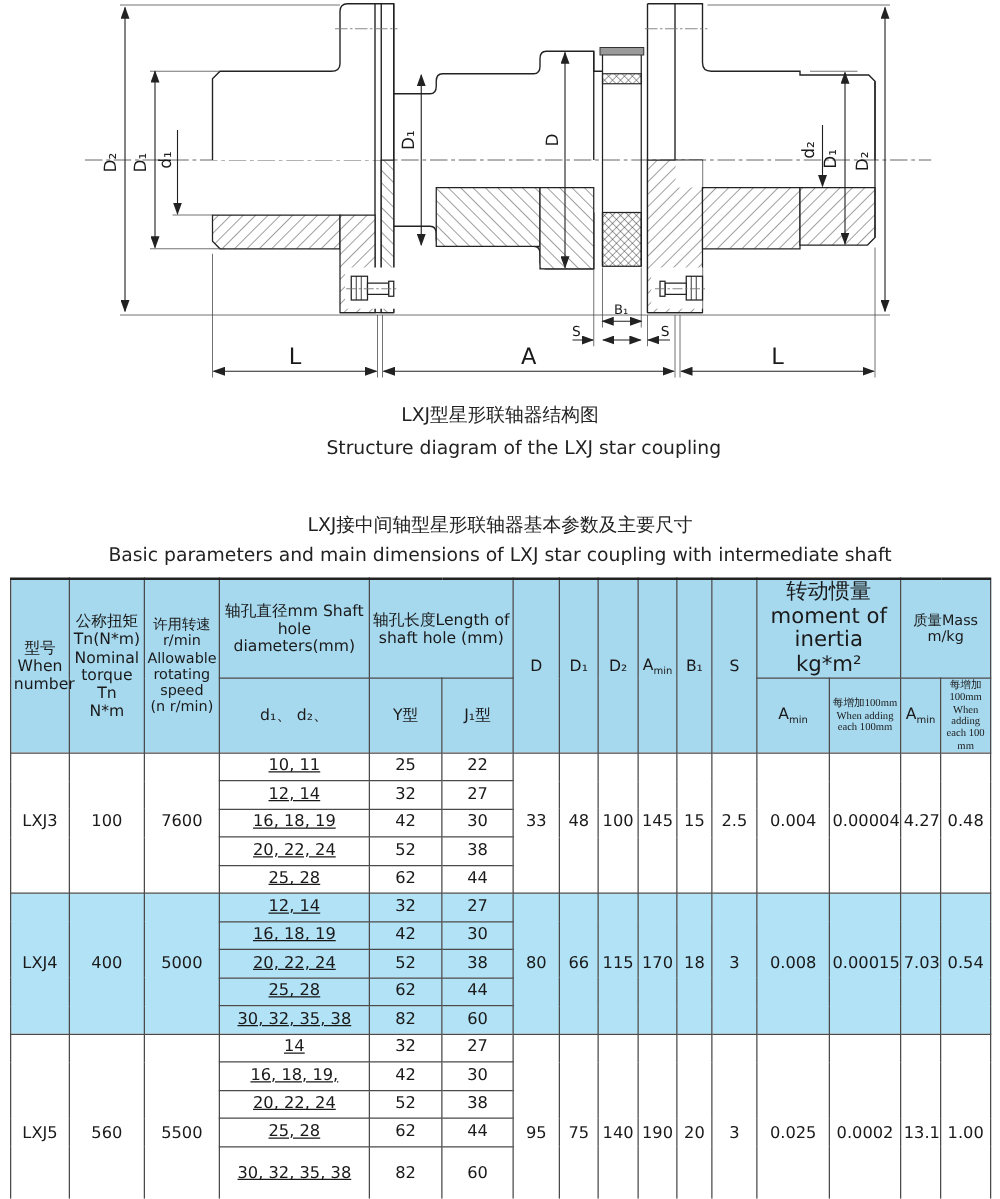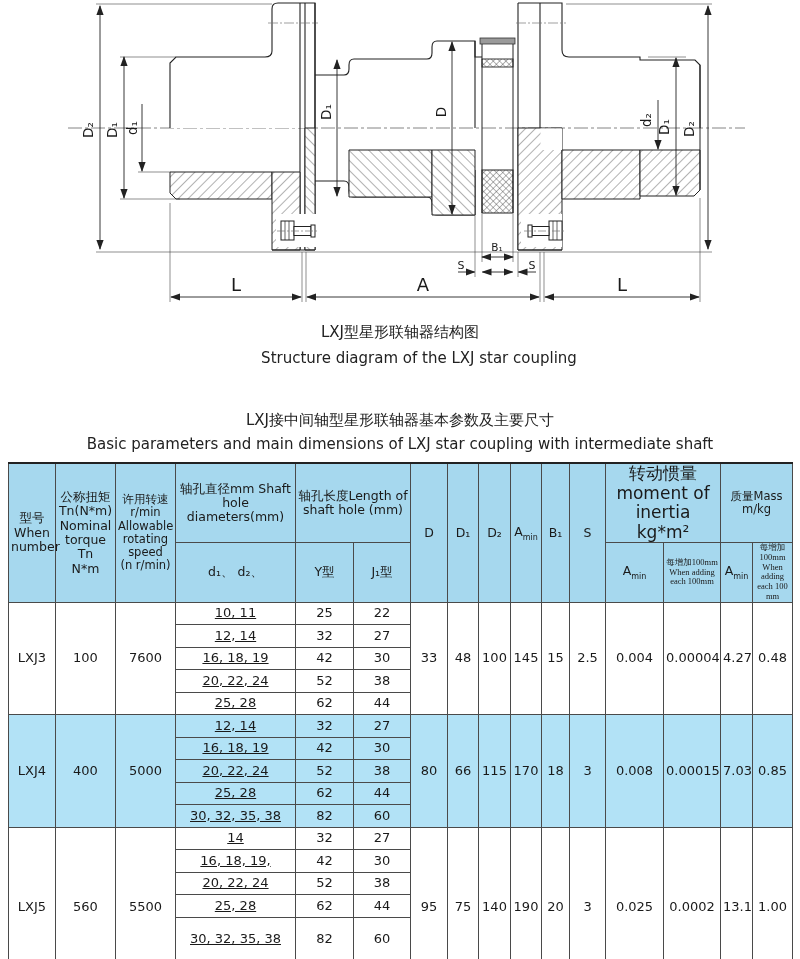--- a/index.html
+++ b/index.html
@@ -294,21 +294,21 @@
         <td class="rc hl">27</td>
         <td rowspan="5" class="hl">80</td>
         <td rowspan="5" class="hl">66</td>
         <td rowspan="5" class="hl">115</td>
         <td rowspan="5" class="hl">170</td>
         <td rowspan="5" class="hl">18</td>
         <td rowspan="5" class="hl">3</td>
         <td rowspan="5" class="hl">0.008</td>
         <td rowspan="5" class="hl">0.00015</td>
         <td rowspan="5" class="hl">7.03</td>
-        <td rowspan="5" class="hl">0.85</td>
+        <td rowspan="5" class="hl">0.54</td>
       </tr>
       <tr class="rh">
         <td class="holes rc hl">16, 18, 19</td>
         <td class="rc hl">42</td>
         <td class="rc hl">30</td>
       </tr>
       <tr class="rh">
         <td class="holes rc hl">20, 22, 24</td>
         <td class="rc hl">52</td>
         <td class="rc hl">38</td>

